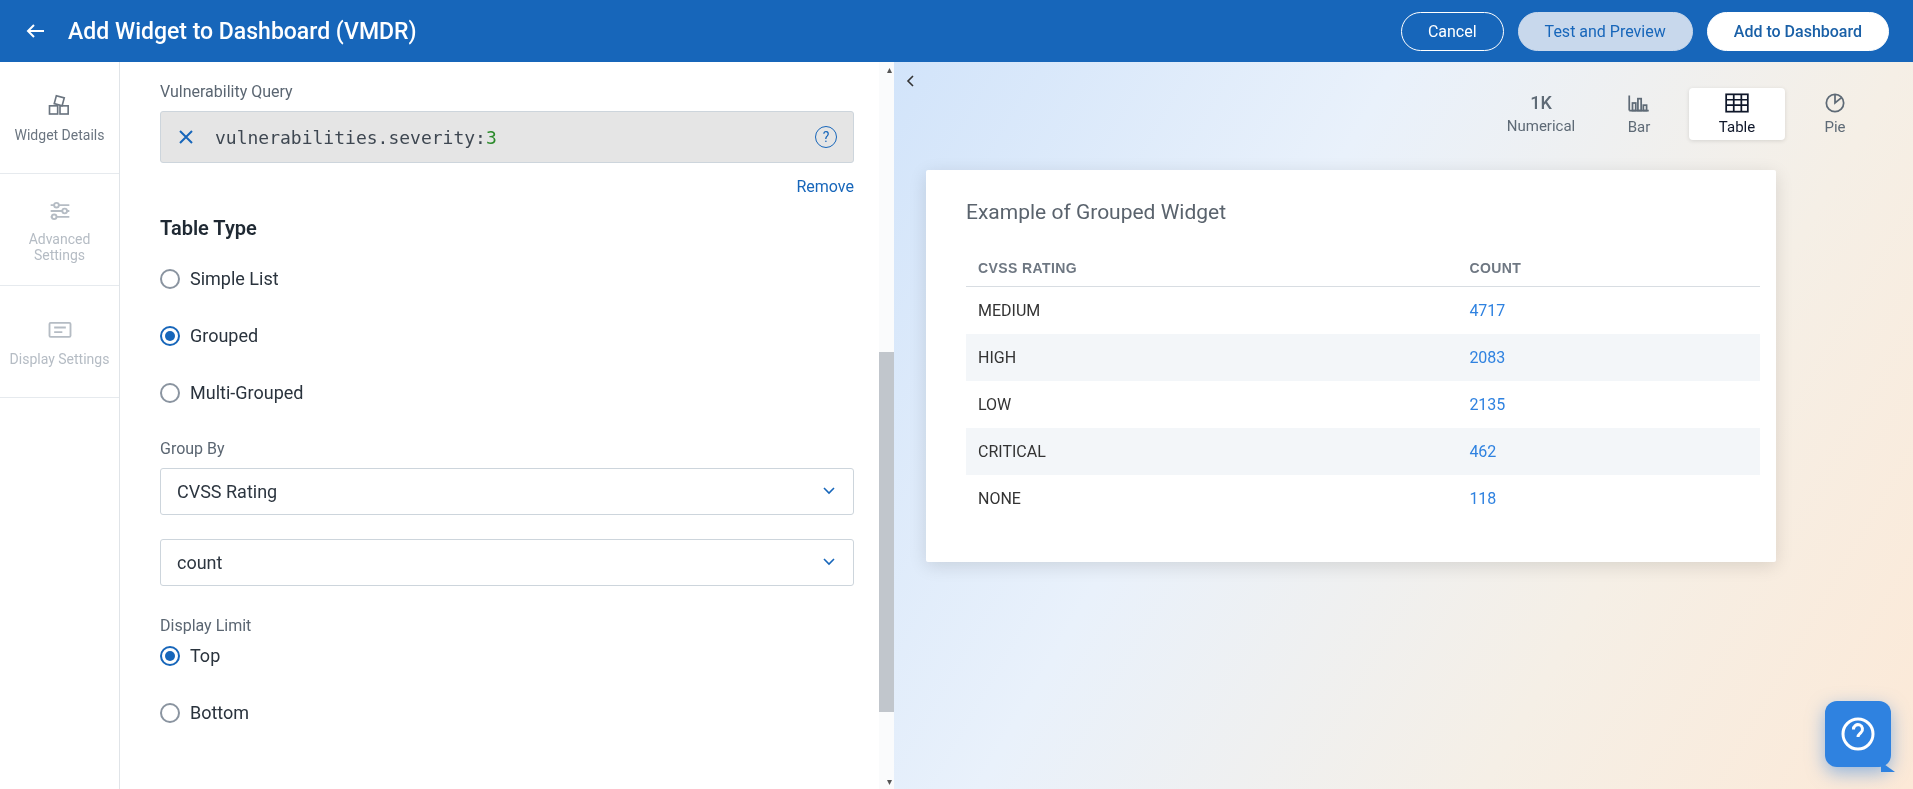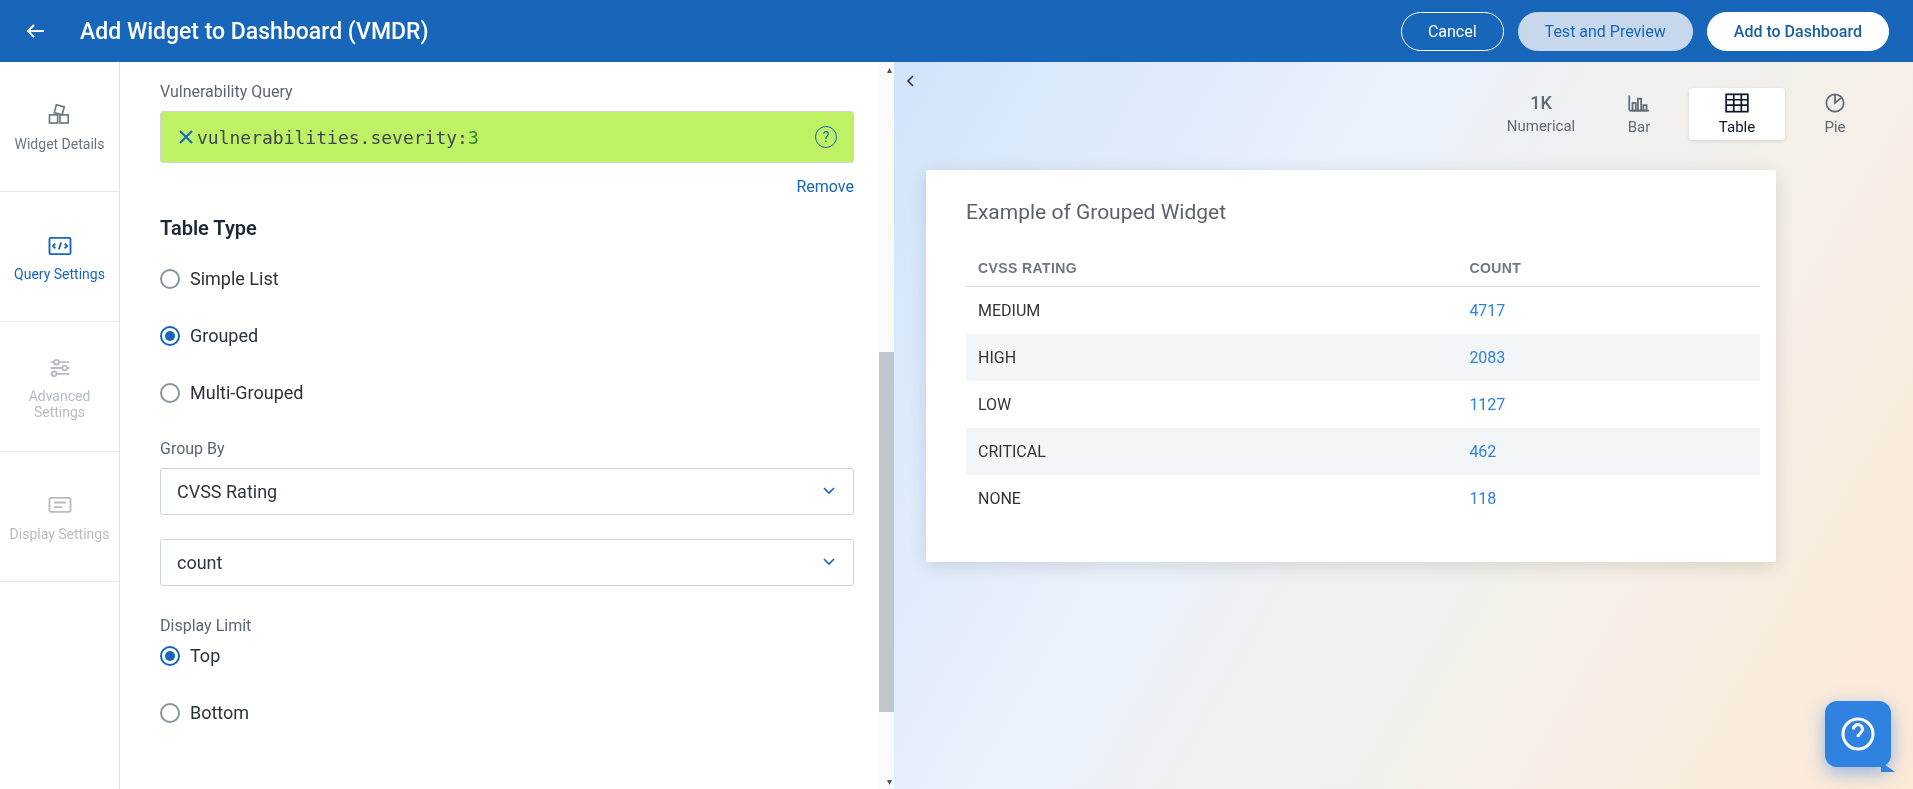--- a/index.html
+++ b/index.html
@@ -13,21 +13,21 @@
   }
   .header {
     background: #1766ba;
     height: 62px;
     display: flex;
     align-items: center;
     padding: 0 24px;
     color: #fff;
     justify-content: space-between;
   }
-  .header-left { display: flex; align-items: center; gap: 32px; }
+  .header-left { display: flex; align-items: center; gap: 20px; }
   .back-arrow { width: 24px; height: 24px; cursor: pointer; display: flex; align-items: center; justify-content: center; }
   .page-title { font-size: 23px; font-weight: 500; }
   .header-actions { display: flex; gap: 14px; }
   .btn {
     border-radius: 22px;
     padding: 9px 26px;
     font-size: 16px;
     cursor: pointer;
     border: 1.5px solid #fff;
     background: transparent;
@@ -45,21 +45,21 @@
     border-right: 1px solid #e0e4e8;
     background: #fff;
     flex-shrink: 0;
   }
   .tab-item {
     display: flex;
     flex-direction: column;
     align-items: center;
     justify-content: center;
     gap: 6px;
-    height: 130px;
+    height: 112px;
     border-bottom: 1px solid #e6eaee;
     cursor: pointer;
     font-size: 14px;
     color: #6b7580;
     text-align: center;
     padding: 0 8px;
   }
   .tab-item.active { color: #1766ba; }
   .tab-item svg { width: 28px; height: 28px; }
 
@@ -80,22 +80,22 @@
 
   .field-label { font-size: 16px; color: #5b6672; margin-bottom: 10px; margin-top: 10px; }
   .section-heading { font-size: 20px; font-weight: 600; color: #1f2933; margin-top: 20px; margin-bottom: 28px; }
 
   .query-box {
     display: flex;
     align-items: center;
     border: 1px solid #cdd5dc;
     border-radius: 3px;
     padding: 14px 16px;
-    gap: 2px;
-    background: #bef264;
+    gap: 20px;
+    background: #e5e5e5;
     max-width: 720px;
   }
   .query-text { flex: 1; font-family: "SFMono-Regular", Consolas, monospace; font-size: 18px; color: #3e4751; }
   .qval { color: #2a8a2a; }
   .query-clear { color: #1766ba; cursor: pointer; display: flex; }
   .query-help { width: 22px; height: 22px; border: 1.5px solid #1766ba; border-radius: 50%; color: #1766ba; display: flex; align-items: center; justify-content: center; font-size: 14px; cursor: pointer; }
 
   .remove-link { color: #1766ba; font-size: 16px; text-align: right; margin: 14px 0 10px 0; cursor: pointer; max-width: 720px; }
 
   .radio-row { display: flex; gap: 36px; margin-bottom: 36px; flex-direction: column; }
@@ -216,27 +216,20 @@
 <div class="content">
 
   <div class="tabs-sidebar">
     <div class="tab-item">
       <svg viewBox="0 0 24 24" fill="none" stroke="currentColor" stroke-width="1.4">
         <rect x="3" y="11" width="7" height="7"></rect>
           <rect x="12" y="11" width="7" height="7"></rect>
           <rect x="8" y="3" width="7" height="7" transform="rotate(15 11 6)"></rect>
       </svg>
       <span>Widget Details</span>
-    </div>
-    <div class="tab-item active">
-      <svg viewBox="0 0 24 24" fill="none" stroke="currentColor" stroke-width="1.6">
-        <rect x="3" y="5" width="18" height="14" rx="1"></rect>
-          <path d="M8 10l-2 2 2 2M16 10l2 2-2 2M13 9l-2 6"></path>
-      </svg>
-      <span>Query Settings</span>
     </div>
     <div class="tab-item" style="color:#b5bcc4">
       <svg viewBox="0 0 24 24" fill="none" stroke="currentColor" stroke-width="1.6">
         <path d="M4 7h16M4 12h16M4 17h16"></path>
           <circle cx="9" cy="7" r="2" fill="#fff"></circle>
           <circle cx="16" cy="12" r="2" fill="#fff"></circle>
           <circle cx="7" cy="17" r="2" fill="#fff"></circle>
       </svg>
       <span>Advanced Settings</span>
     </div>
@@ -371,21 +364,21 @@
           <tr>
             <td>MEDIUM</td>
             <td><span class="count-link">4717</span></td>
           </tr>
           <tr>
             <td>HIGH</td>
             <td><span class="count-link">2083</span></td>
           </tr>
           <tr>
             <td>LOW</td>
-            <td><span class="count-link">1127</span></td>
+            <td><span class="count-link">2135</span></td>
           </tr>
           <tr>
             <td>CRITICAL</td>
             <td><span class="count-link">462</span></td>
           </tr>
           <tr>
             <td>NONE</td>
             <td><span class="count-link">118</span></td>
           </tr>
         </tbody>

